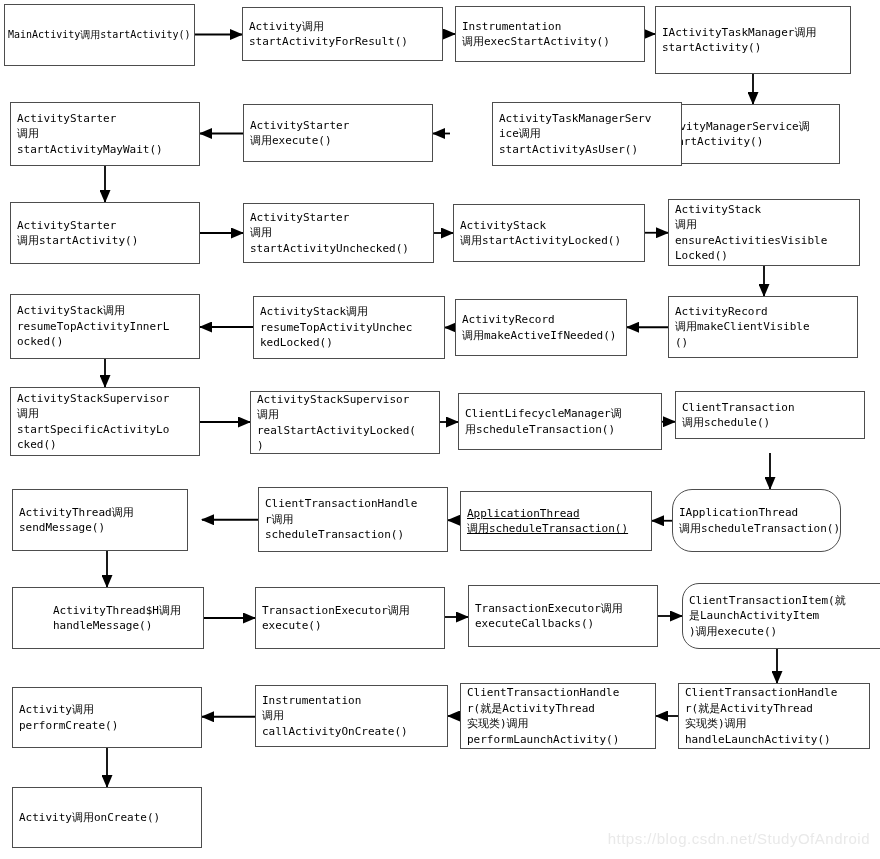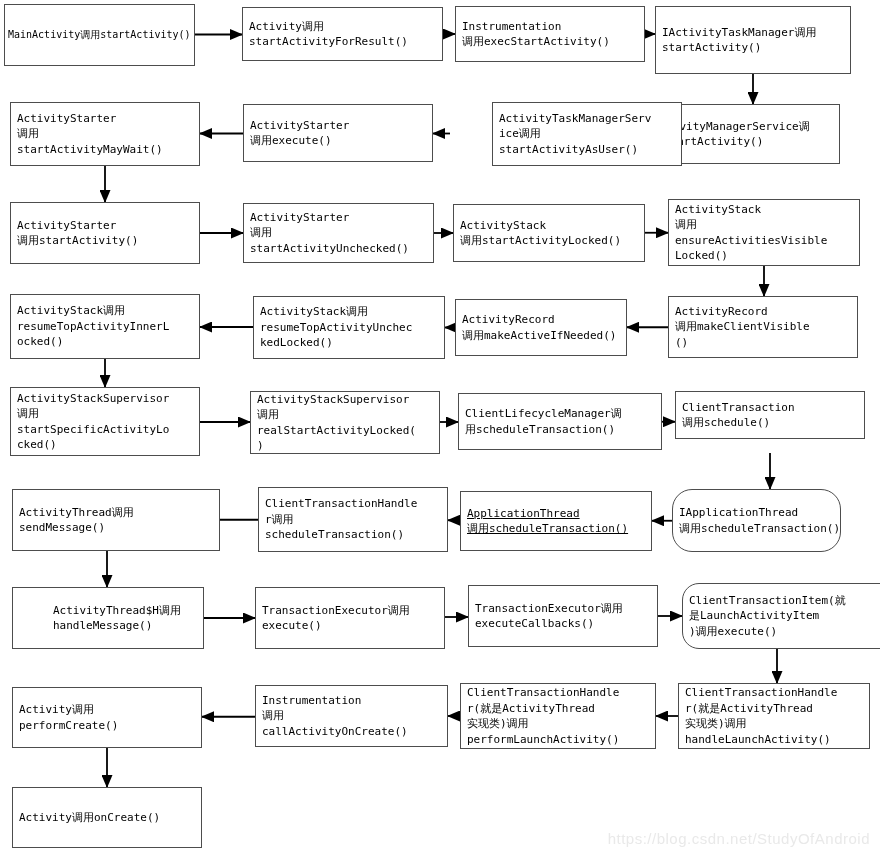--- a/index.html
+++ b/index.html
@@ -190,21 +190,21 @@
       </div>
       <div class="node" style="left: 460px; top: 491px; width: 192px; height: 60px; text-decoration: underline;">
         <div class="line">ApplicationThread</div>
         <div class="line">调用scheduleTransaction()</div>
       </div>
       <div class="node" style="left: 258px; top: 487px; width: 190px; height: 65px;">
         <div class="line">ClientTransactionHandle</div>
         <div class="line">r调用</div>
         <div class="line">scheduleTransaction()</div>
       </div>
-      <div class="node" style="left: 12px; top: 489px; width: 208px; height: 62px;">
+      <div class="node" style="left: 12px; top: 489px; width: 176px; height: 62px;">
         <div class="line">ActivityThread调用</div>
         <div class="line">sendMessage()</div>
       </div>
       <div class="node" style="left: 12px; top: 587px; width: 192px; height: 62px; padding-left: 40px;">
         <div class="line">ActivityThread$H调用</div>
         <div class="line">handleMessage()</div>
       </div>
       <div class="node" style="left: 255px; top: 587px; width: 190px; height: 62px;">
         <div class="line">TransactionExecutor调用</div>
         <div class="line">execute()</div>

